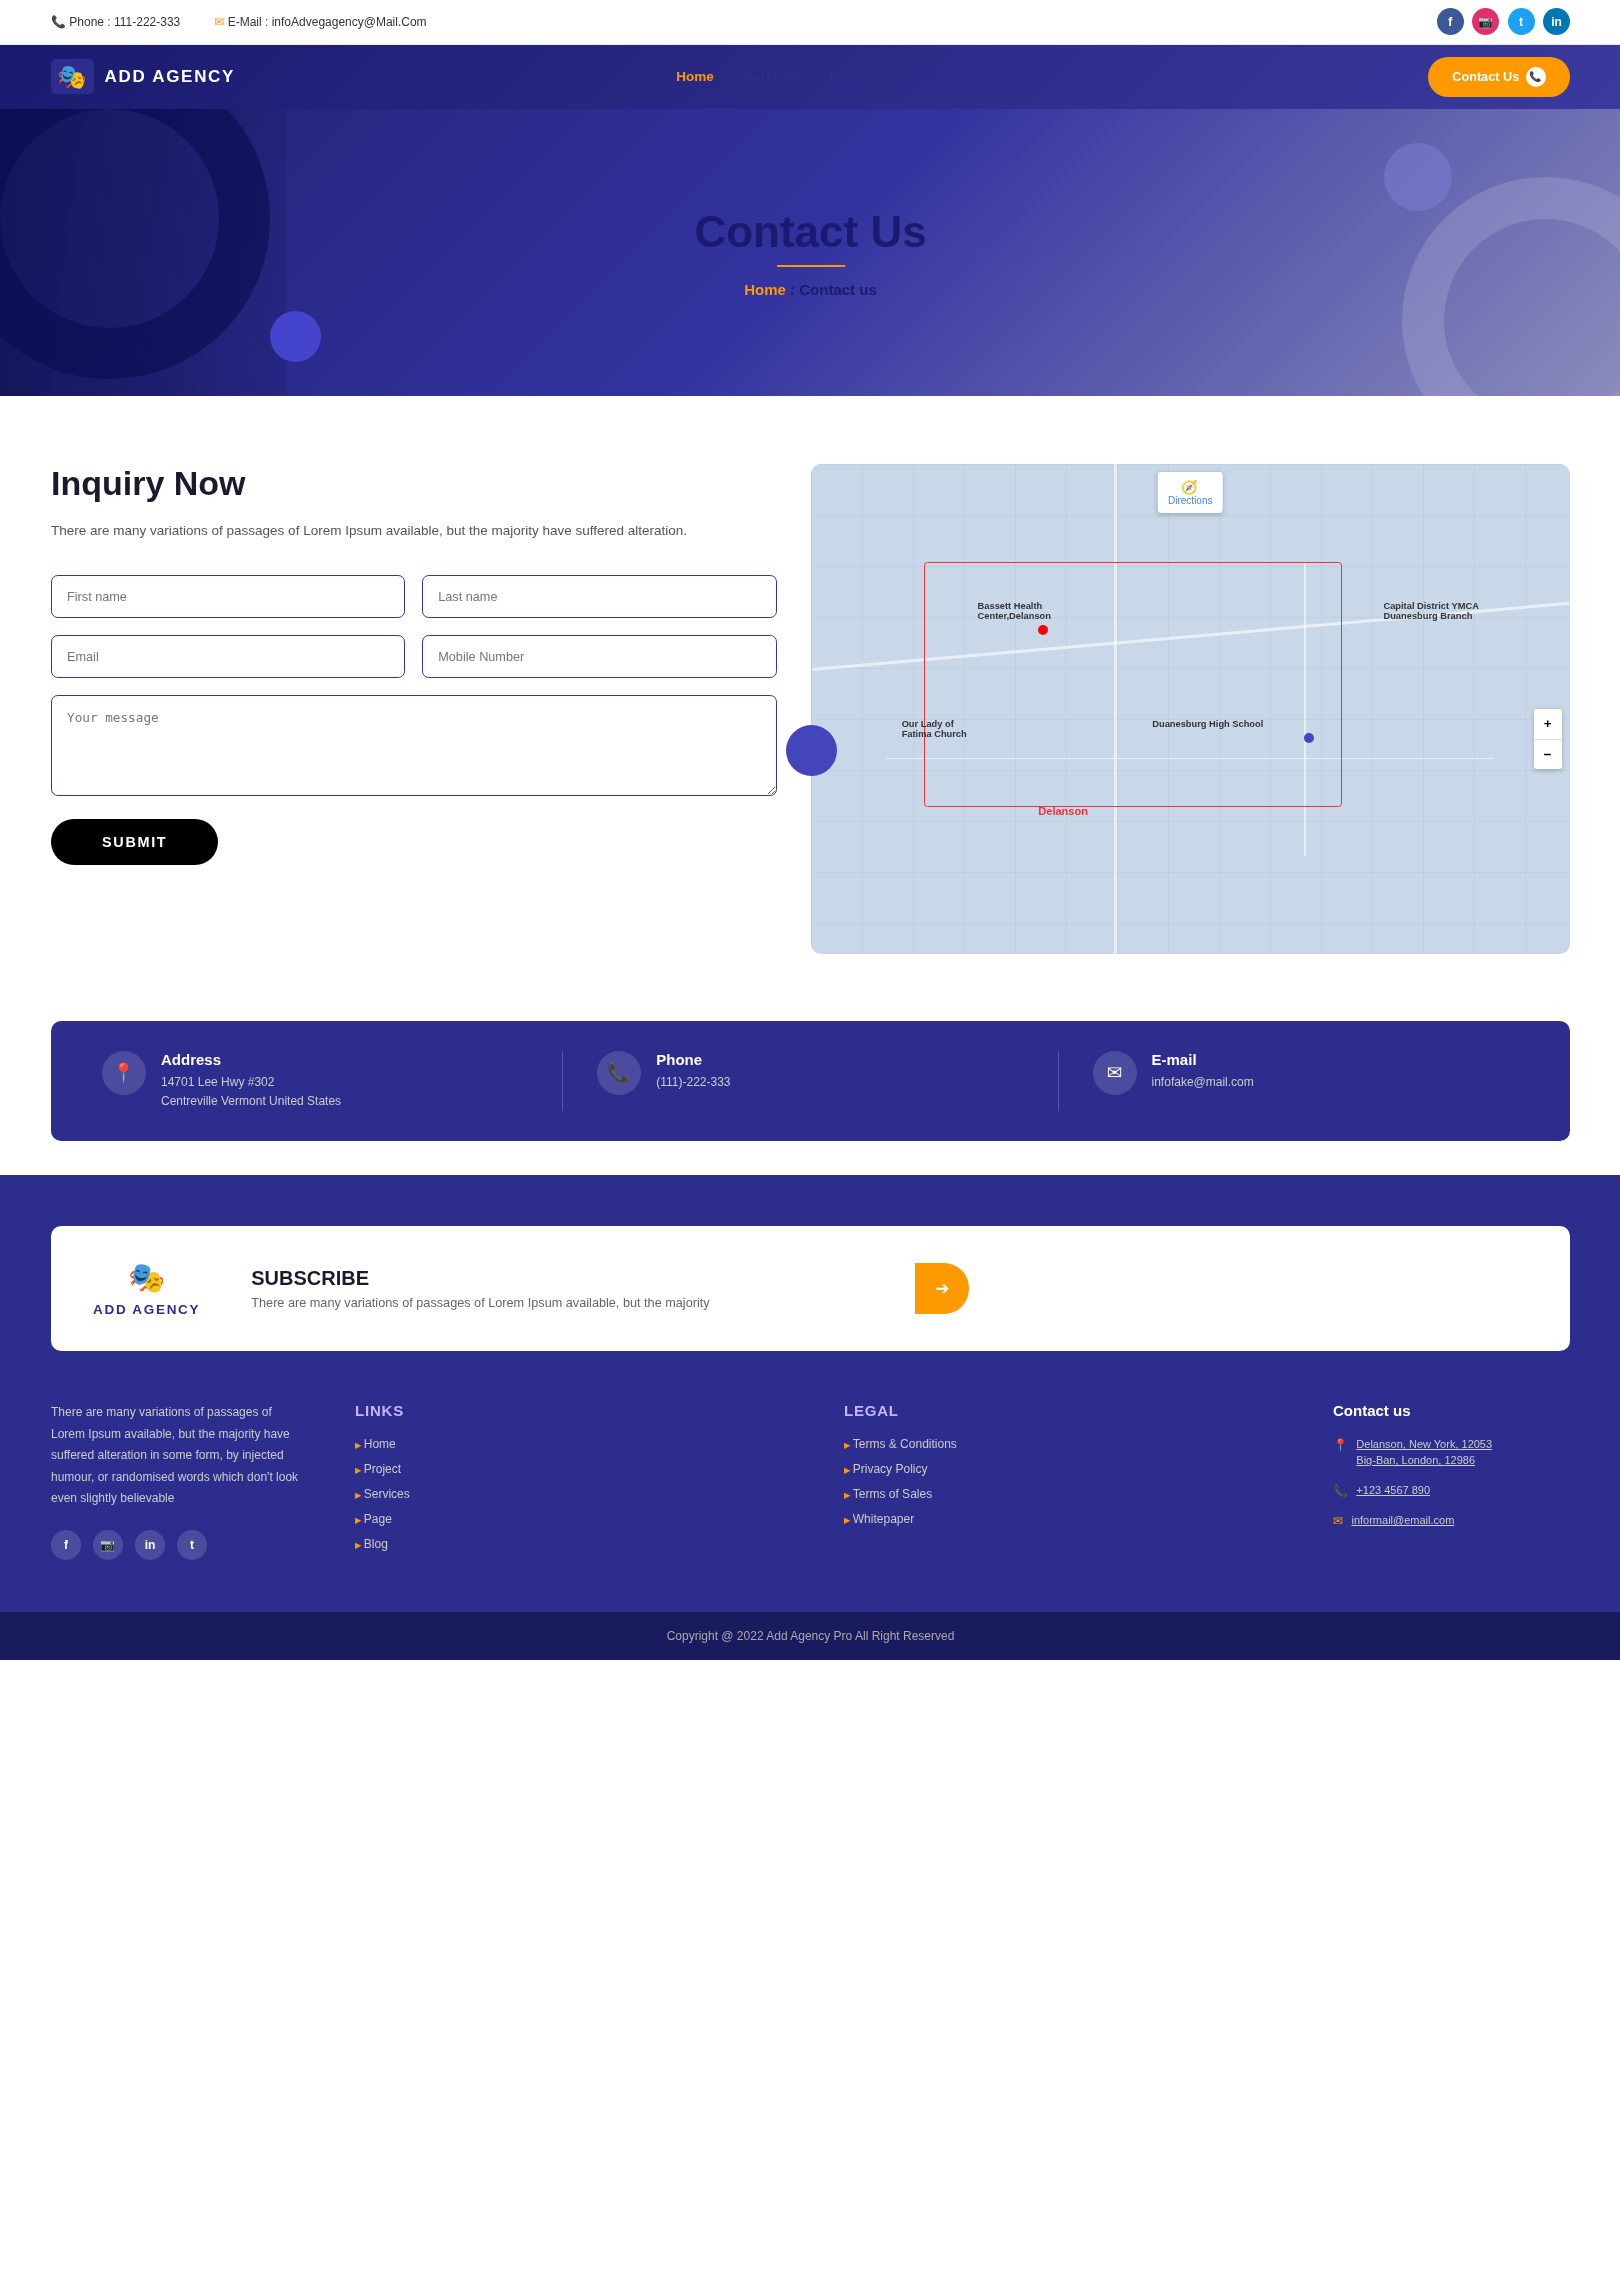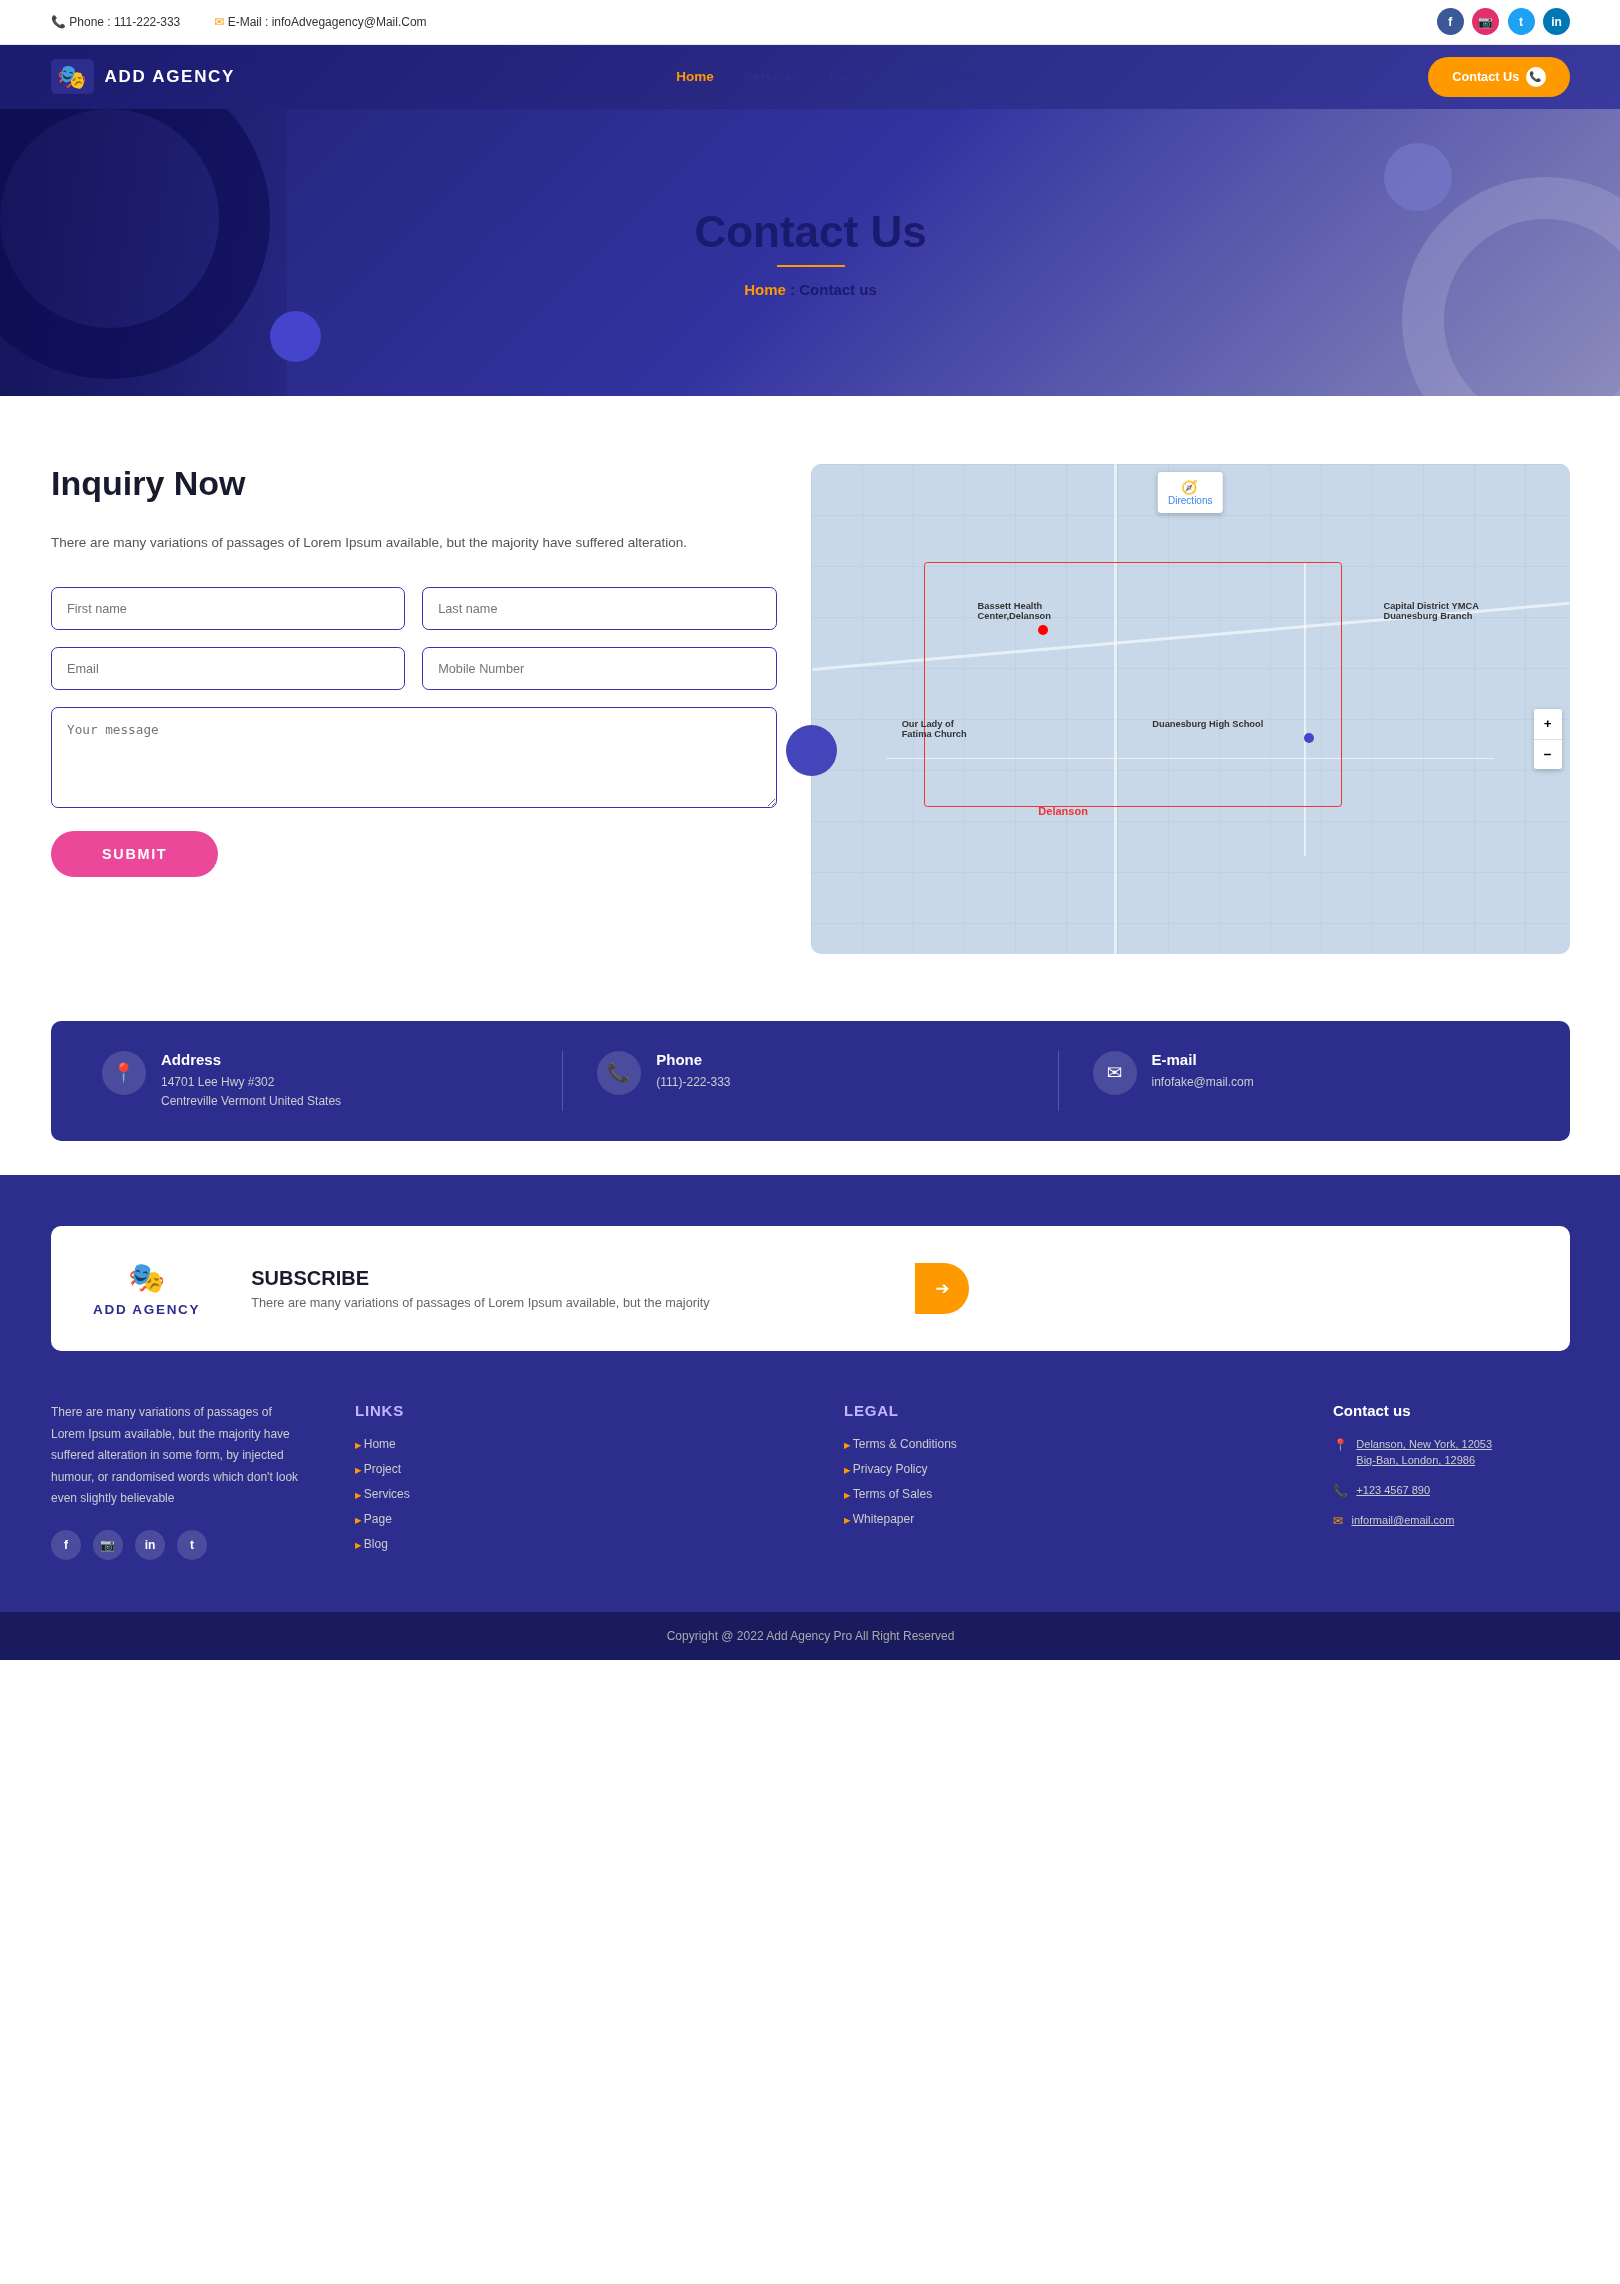--- a/index.html
+++ b/index.html
@@ -100,38 +100,38 @@
 
     
     .inquiry-section {
       display: flex;
       gap: 0;
       padding: 68px 51px 0;
       position: relative;
       min-height: 591px;
     }
     .inquiry-left { flex: 0 0 50%; padding-right: 34px; }
-    .inquiry-title { font-size: 34px; font-weight: 800; color: #1a1a2e; margin-bottom: 29px; }
+    .inquiry-title { font-size: 34px; font-weight: 800; color: #1a1a2e; margin-bottom: 17px; }
     .inquiry-desc { font-size: 13.5px; color: #555; margin-bottom: 34px; line-height: 1.6; }
     .form-row { display: flex; gap: 17px; margin-bottom: 17px; }
     .form-input {
       flex: 1; padding: 13.5px 15px;
       border: 1.7px solid #3333aa; border-radius: 6.8px;
       font-size: 12.7px; color: #888;
       outline: none; background: #fff;
     }
     .form-textarea {
       width: 100%; padding: 13.5px 15px;
       border: 1.7px solid #3333aa; border-radius: 6.8px;
       font-size: 12.7px; color: #888;
       outline: none; background: #fff;
       resize: vertical; min-height: 101px;
     }
     .submit-btn {
-      background: #ec4899; color: #fff; border: none;
+      background: #000000; color: #fff; border: none;
       padding: 15px 51px; border-radius: 25px;
       font-size: 14.4px; font-weight: 800; cursor: pointer;
       letter-spacing: 1.7px; margin-top: 20px;
     }
 
     
     .map-area {
       flex: 0 0 50%;
       position: relative;
       min-height: 507px;

